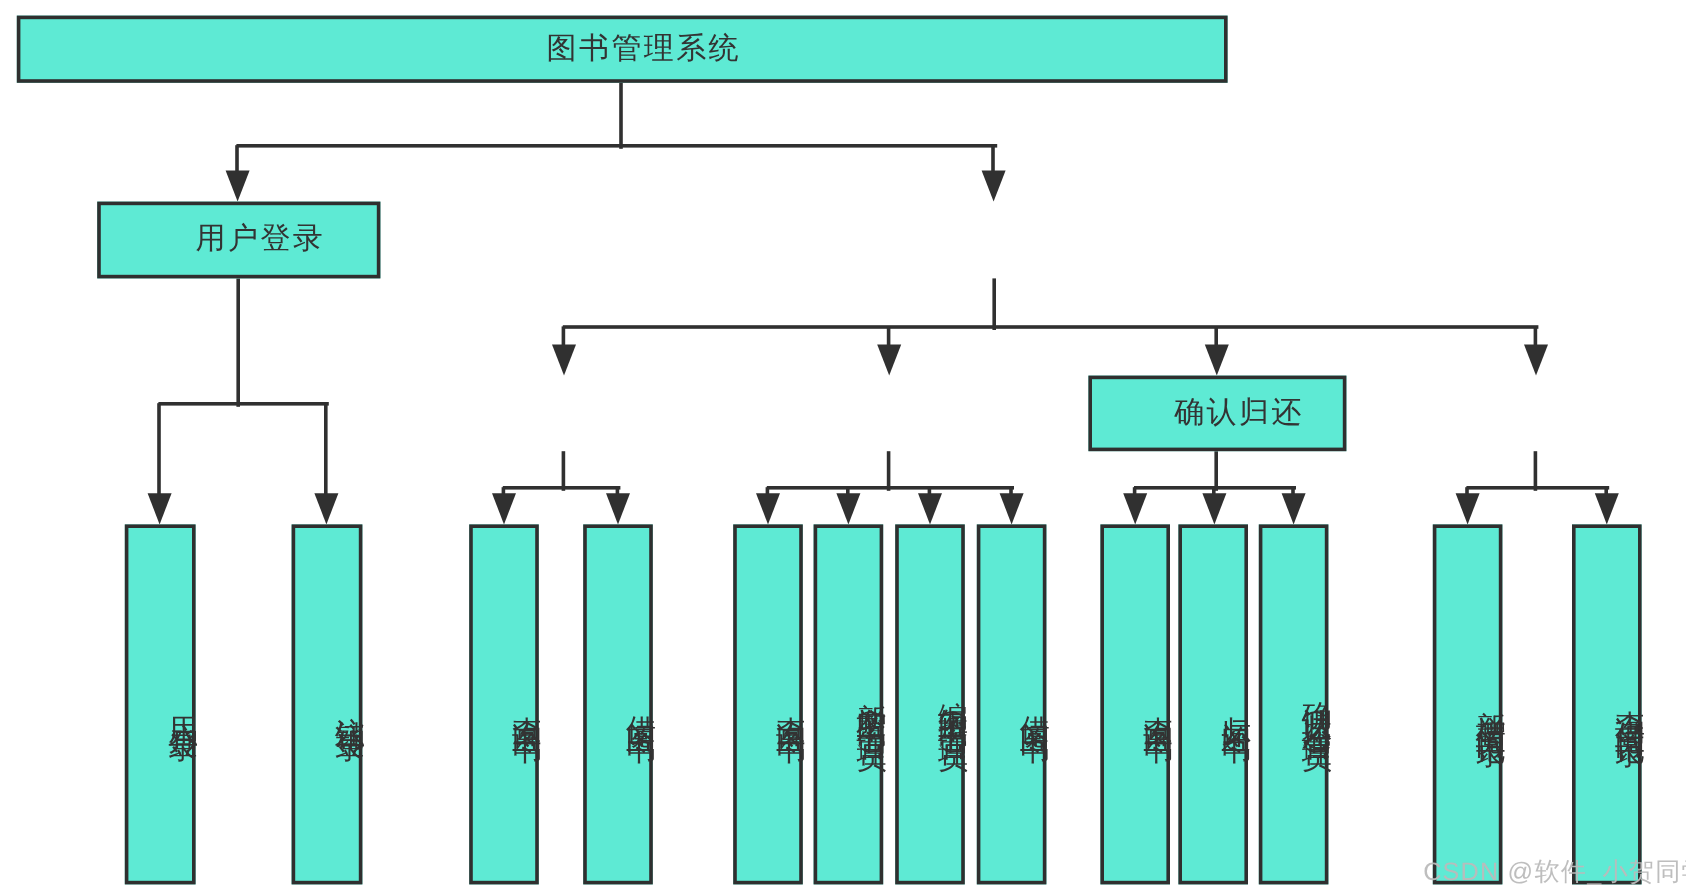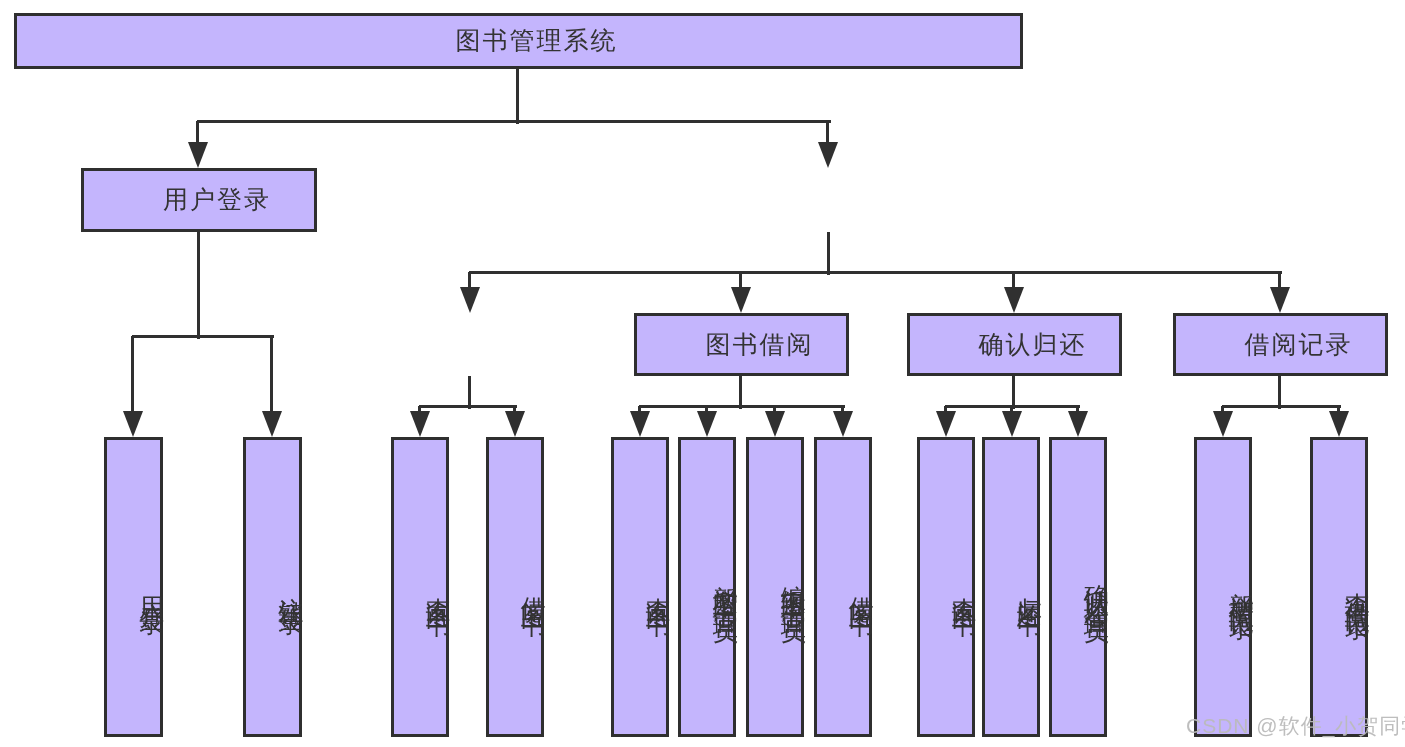--- a/index.html
+++ b/index.html
@@ -7,21 +7,21 @@
     position:relative;
     width:1405px;height:747px;
     background:#ffffff;
     font-family:"Liberation Sans", sans-serif;
     overflow:hidden;
   }
   .node{
     position:absolute;
     box-sizing:border-box;
     border:3px solid #2f2f2f;
-    background:#c4b5fd;
+    background:#5eead4;
     color:#333333;
     display:flex;
     align-items:center;
     justify-content:center;
     font-size:25px;
     letter-spacing:2px;
     text-align:center;
     z-index:2;
     line-height:1.1;
     white-space:nowrap;
@@ -54,23 +54,21 @@
 </style>
 </head>
 <body>
 
 <div id="diagram">
 
   <div class="node" style="left:14px;top:13px;width:1009px;height:56px;">图书管理系统</div>
 
   <div class="node" style="left:81px;top:168px;width:236px;height:64px;">用户登录</div>
 
-  <div class="node" style="left:634px;top:313px;width:215px;height:63px;">图书借阅</div>
   <div class="node" style="left:907px;top:313px;width:215px;height:63px;">确认归还</div>
-  <div class="node" style="left:1173px;top:313px;width:215px;height:63px;">借阅记录</div>
 
   <div class="node vnode" style="left:104px;top:437px;width:59px;height:300px;">用户登录</div>
   <div class="node vnode" style="left:243px;top:437px;width:59px;height:300px;">注销登录</div>
 
   <div class="node vnode" style="left:391px;top:437px;width:58px;height:300px;">查询图书</div>
   <div class="node vnode" style="left:486px;top:437px;width:58px;height:300px;">借阅图书</div>
 
   <div class="node vnode" style="left:611px;top:437px;width:58px;height:300px;">查询图书</div>
   <div class="node vnode" style="left:678px;top:437px;width:58px;height:300px;">新增图书（管理员）</div>
   <div class="node vnode" style="left:746px;top:437px;width:58px;height:300px;">编辑图书（管理员）</div>

